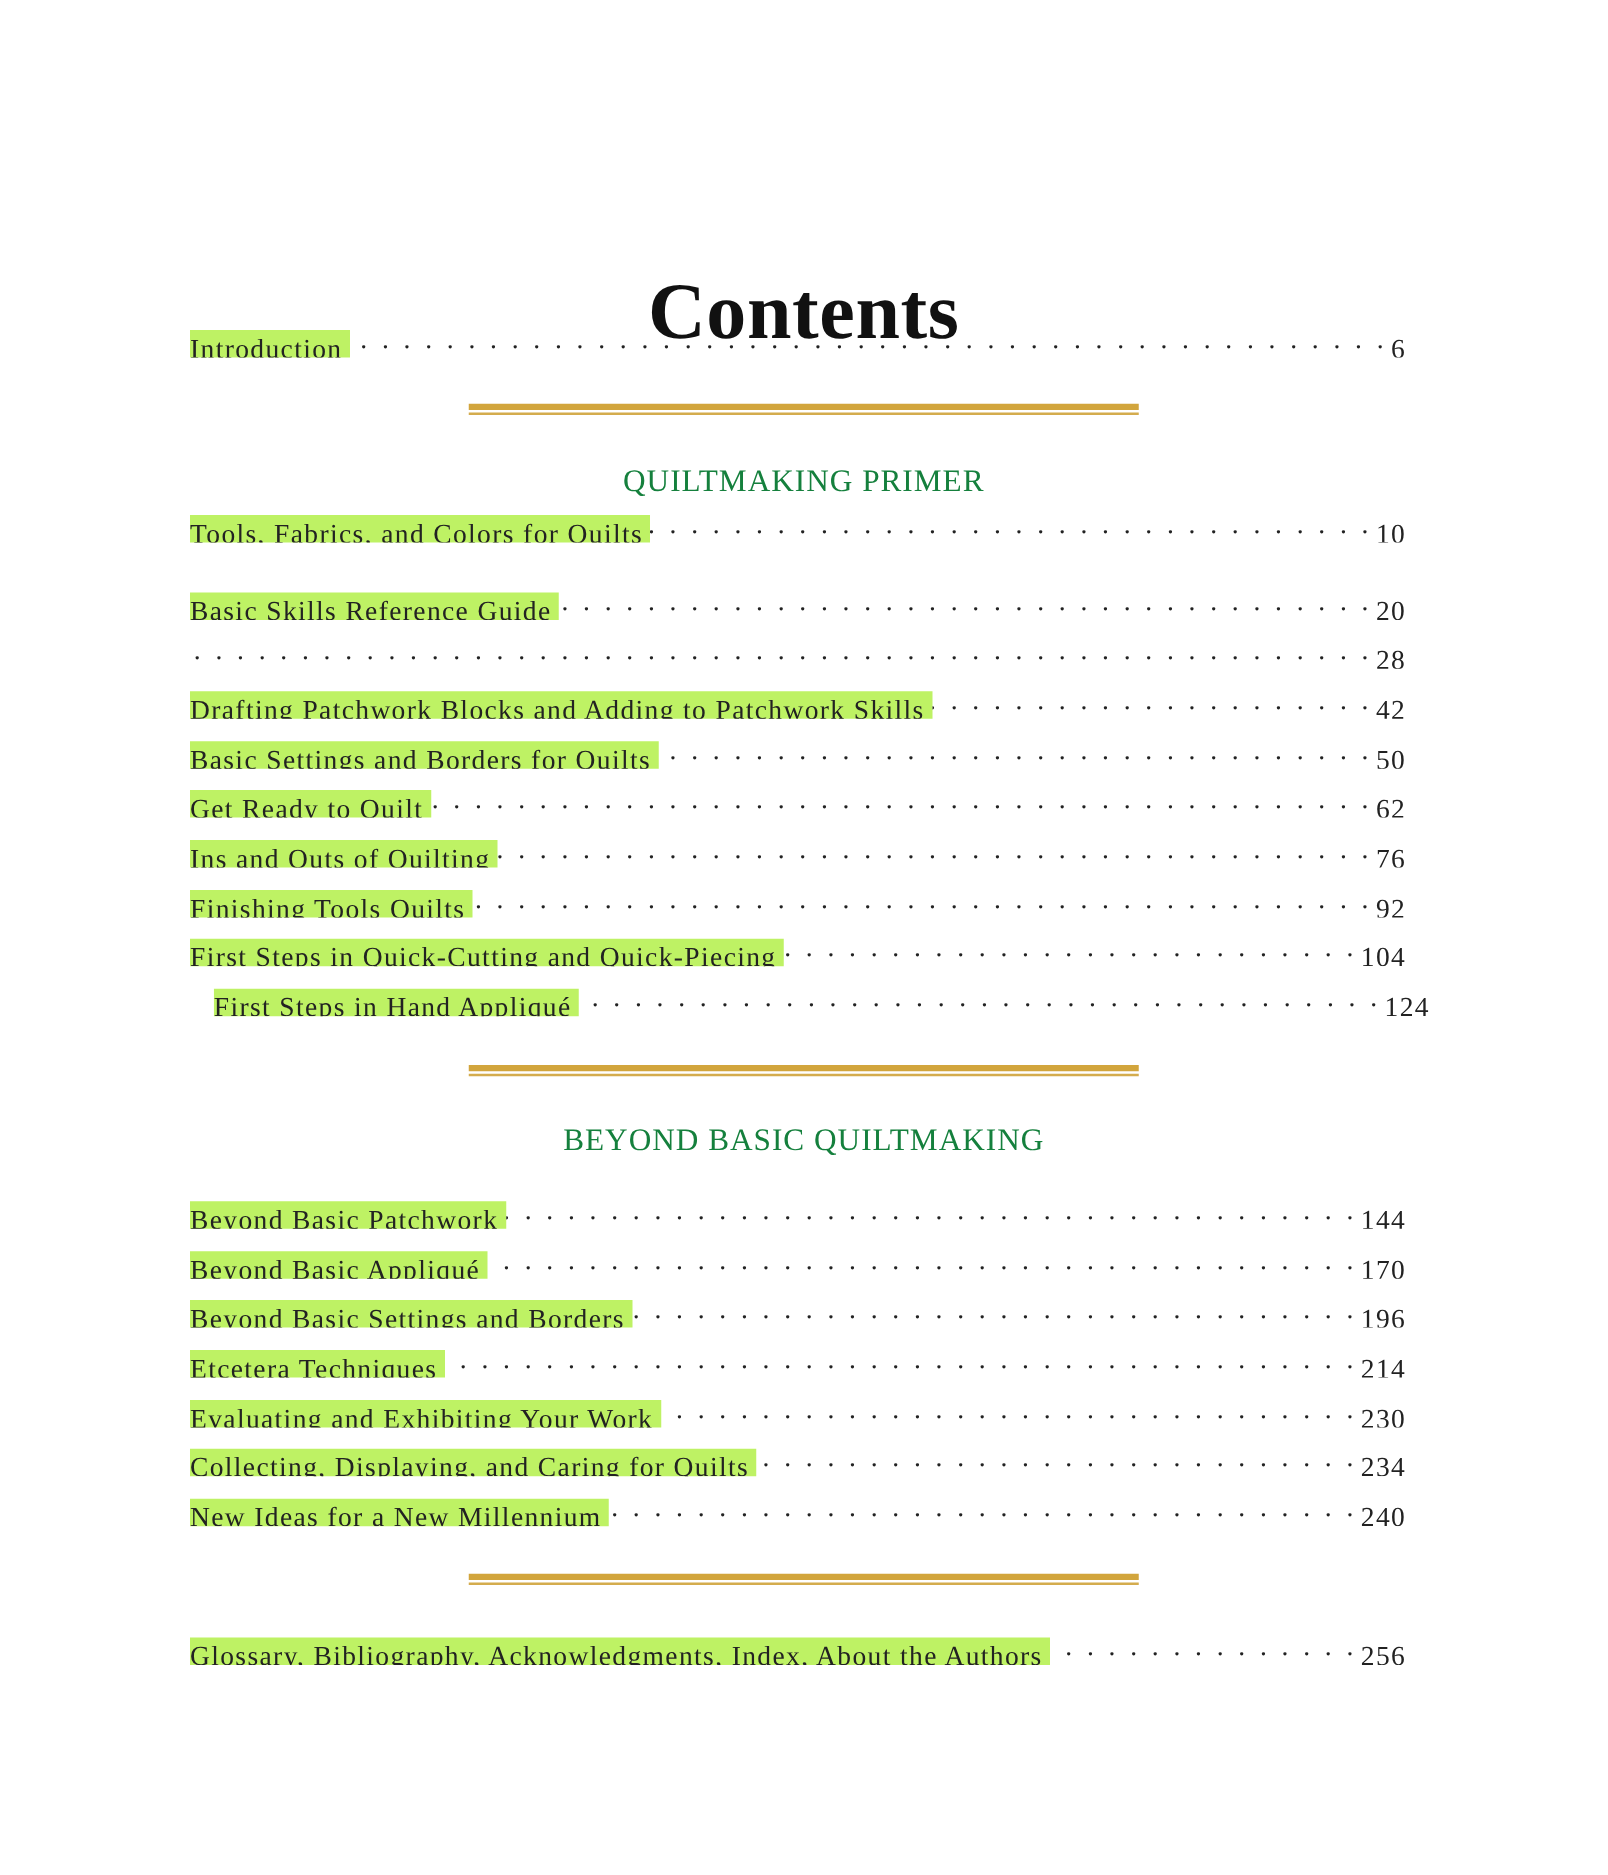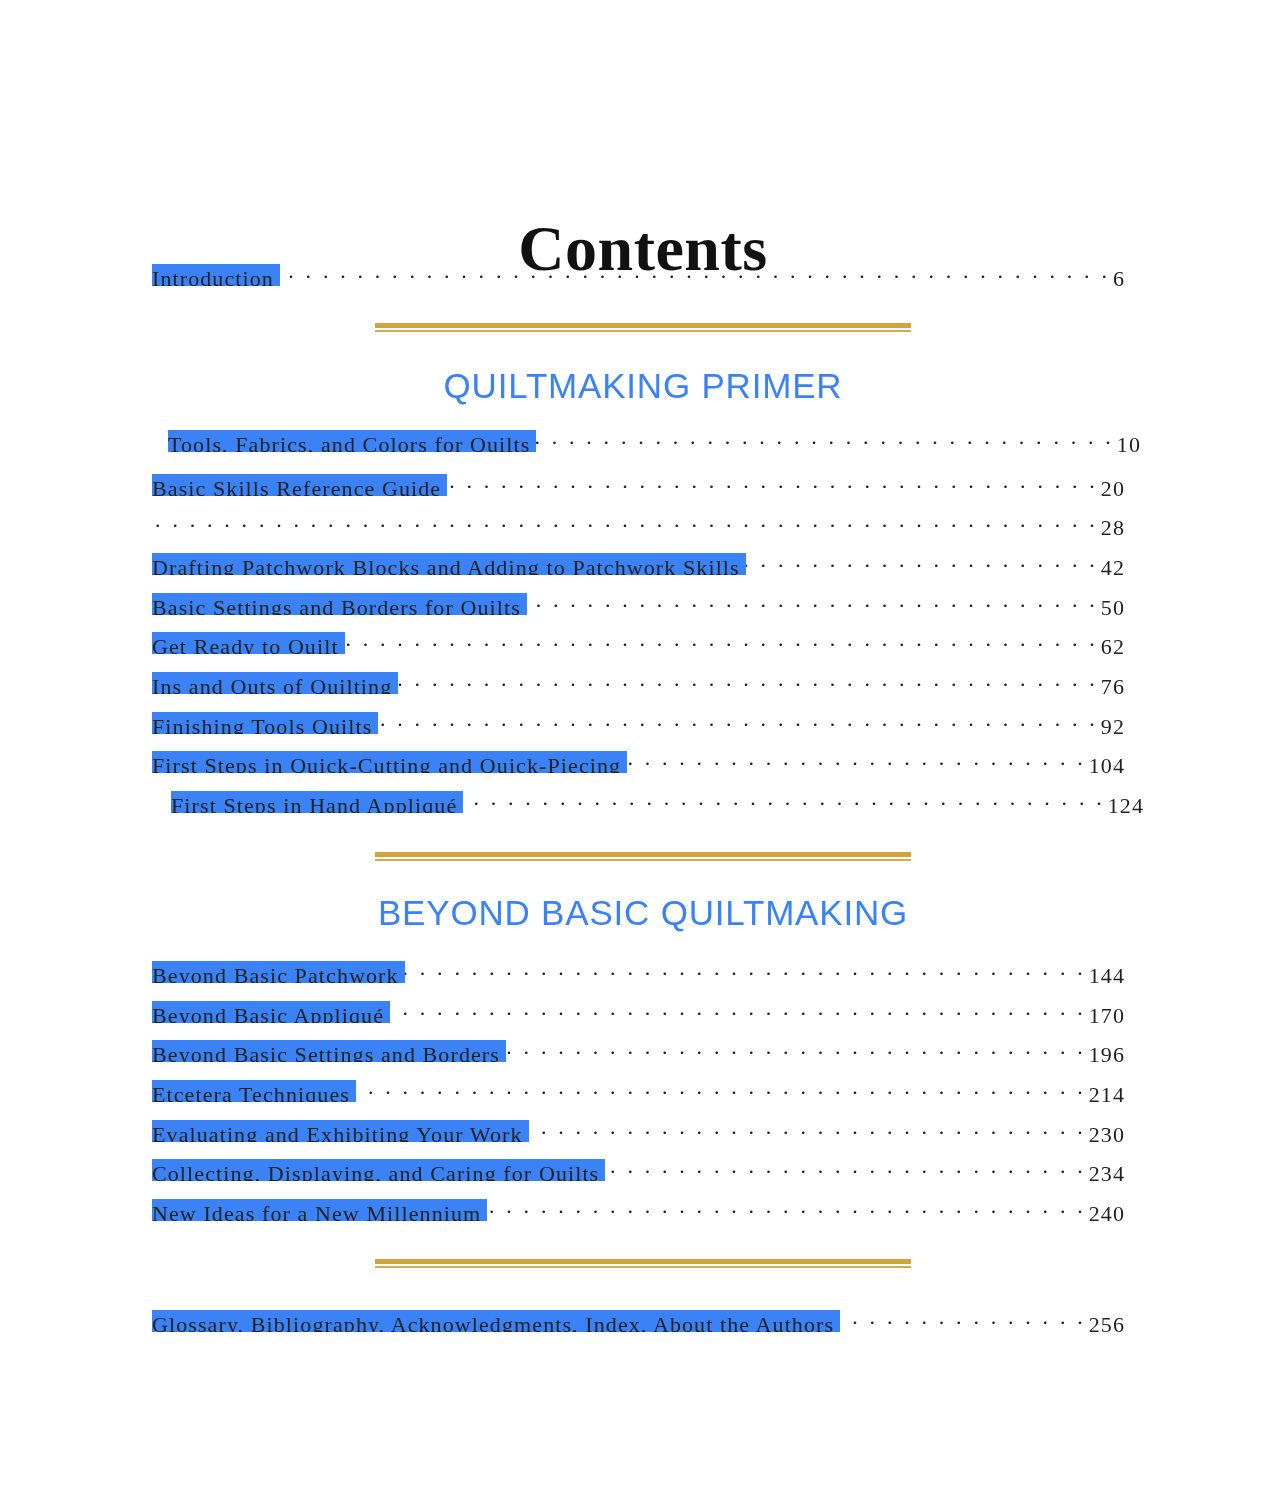--- a/index.html
+++ b/index.html
@@ -37,21 +37,21 @@
     font-size: 22px;
     line-height: 30px;
     letter-spacing: 1.1px;
     color: #222222;
     white-space: nowrap;
     overflow: hidden;
   }
   .toc-row .title {
     flex: 0 0 auto;
     padding-right: 6px;
-    background: #3b82f6;
+    background: #bef264;
   }
   .toc-row .leader {
     flex: 1 1 auto;
     overflow: hidden;
     letter-spacing: 0;
     color: #222222;
     position: relative;
     height: 30px;
   }
   .toc-row .leader::before {
@@ -87,24 +87,24 @@
     left: 0; top: 7px;
     width: 100%;
     height: 2px;
     background: #d4ac4e;
   }
   .section-heading {
     position: absolute;
     left: 0;
     width: 1286px;
     text-align: center;
-    font-family: Liberation Sans, sans-serif;
-    font-size: 35px;
+    font-family: Liberation Serif, serif;
+    font-size: 25px;
     line-height: 44px;
-    color: #3b82f6;
+    color: #15803d;
     letter-spacing: 0.8px;
     font-weight: normal;
   }
 </style>
 </head>
 <body>
 
 <h1 class="page-title">Contents</h1>
 
 <div class="toc-row" style="top:256px;">
@@ -113,21 +113,21 @@
   <span class="page">6</span>
 </div>
 
 <div class="rule" style="top:323px;">
   <div class="thick"></div>
   <div class="thin"></div>
 </div>
 
 <h2 class="section-heading" style="top:364px; margin:0;">QUILTMAKING PRIMER</h2>
 
-<div class="toc-row" style="top:422px;margin-left:16px;">
+<div class="toc-row" style="top:404px;">
   <span class="title">Tools, Fabrics, and Colors for Quilts</span>
   <span class="leader"></span>
   <span class="page">10</span>
 </div>
 <div class="toc-row" style="top:466px;">
   <span class="title">Basic Skills Reference Guide</span>
   <span class="leader"></span>
   <span class="page">20</span>
 </div>
 <div class="toc-row" style="top:505px;">

